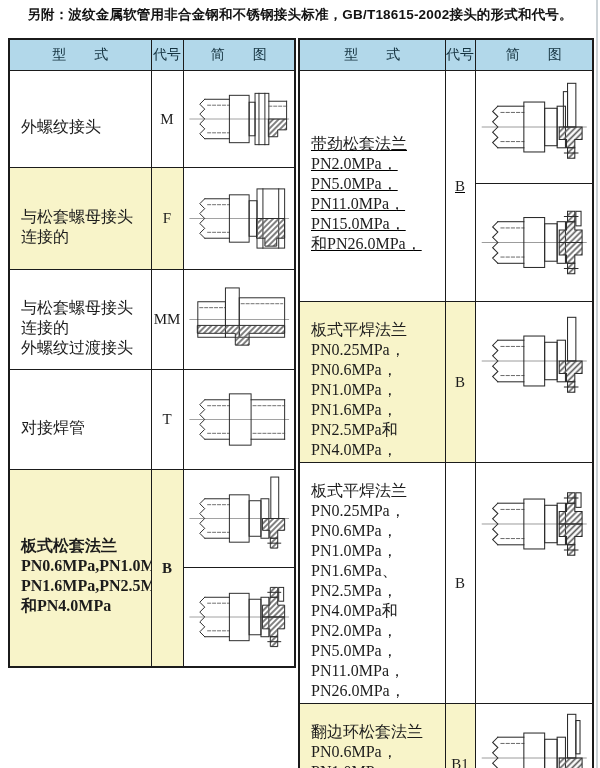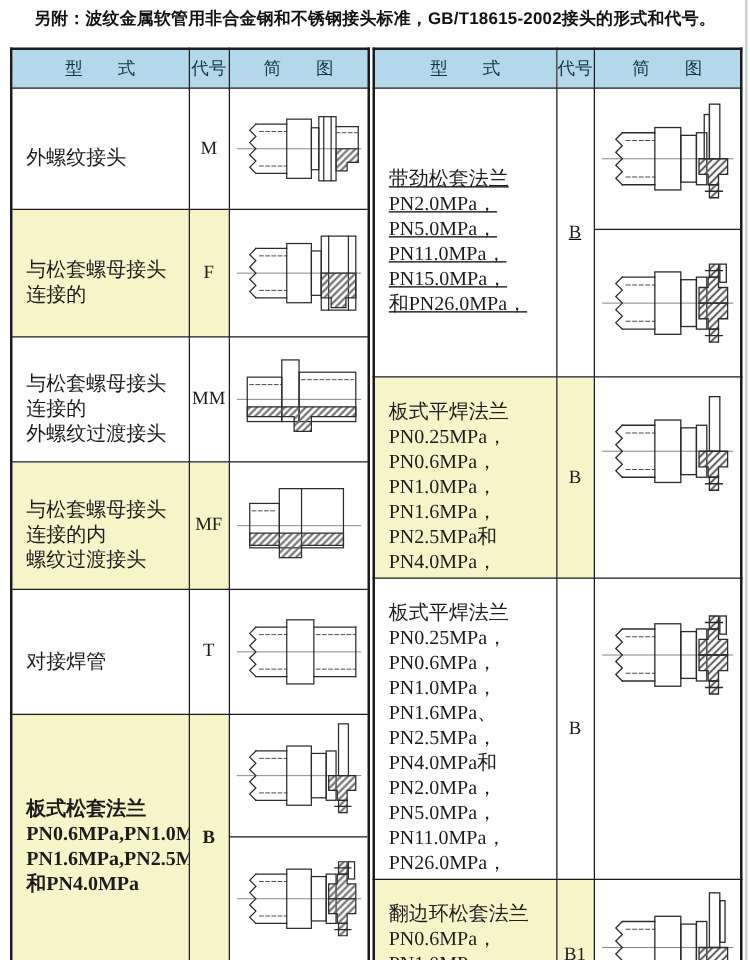--- a/index.html
+++ b/index.html
@@ -135,44 +135,20 @@
                   <line x1="16" y1="36" x2="42" y2="36" stroke-dasharray="3,2" stroke-width="0.8" stroke="#4a4a4a"></line>
                   <rect x="42" y="16" width="14" height="50"></rect>
                   <rect x="56" y="26" width="46" height="40"></rect>
                   <line x1="58" y1="32" x2="100" y2="32" stroke-dasharray="3,2" stroke-width="0.8" stroke="#4a4a4a"></line>
                   <path d="M14,54L102,54L102,62L66,62L66,74L52,74L52,62L14,62Z" fill="url(#h3)"></path>
                 </g>
               </svg>
             </div>
           </td>
         </tr>
-        <tr style="height: 101px;">
-          <td class="type hl">与松套螺母接头连接的内
-螺纹过渡接头</td>
-          <td class="code hl">MF</td>
-          <td class="dcell">
-            <div class="dwrap" style="height: 101px;">
-              <svg viewBox="0 0 112 96" preserveAspectRatio="xMidYMid meet" style="width: 100%; height: 100%; display: block;">
-                <defs>
-                  <pattern id="h4" width="4" height="4" patternUnits="userSpaceOnUse" patternTransform="rotate(45)">
-                    <line x1="2" y1="0" x2="2" y2="4" stroke="#606060" stroke-width="1.6"></line>
-                  </pattern>
-                </defs>
-                <g stroke="#2b2b2b" stroke-width="1" fill="none" stroke-linecap="square">
-                  <line x1="6" y1="48" x2="106" y2="48" stroke="#777" stroke-width="0.7"></line>
-                  <rect x="16" y="30" width="24" height="36"></rect>
-                  <line x1="18" y1="36" x2="38" y2="36" stroke-dasharray="3,2" stroke-width="0.8" stroke="#4a4a4a"></line>
-                  <rect x="40" y="18" width="52" height="48"></rect>
-                  <line x1="58" y1="18" x2="58" y2="66"></line>
-                  <path d="M16,54L92,54L92,64L58,64L58,74L40,74L40,64L16,64Z" fill="url(#h4)"></path>
-                </g>
-              </svg>
-            </div>
-          </td>
-        </tr>
         <tr style="height: 99px;">
           <td class="type">对接焊管</td>
           <td class="code">T</td>
           <td class="dcell">
             <div class="dwrap" style="height: 99px;">
               <svg viewBox="0 0 112 96" preserveAspectRatio="xMidYMid meet" style="width: 100%; height: 100%; display: block;">
                 <defs>
                   <pattern id="h5" width="4" height="4" patternUnits="userSpaceOnUse" patternTransform="rotate(45)">
                     <line x1="2" y1="0" x2="2" y2="4" stroke="#606060" stroke-width="1.6"></line>
                   </pattern>

